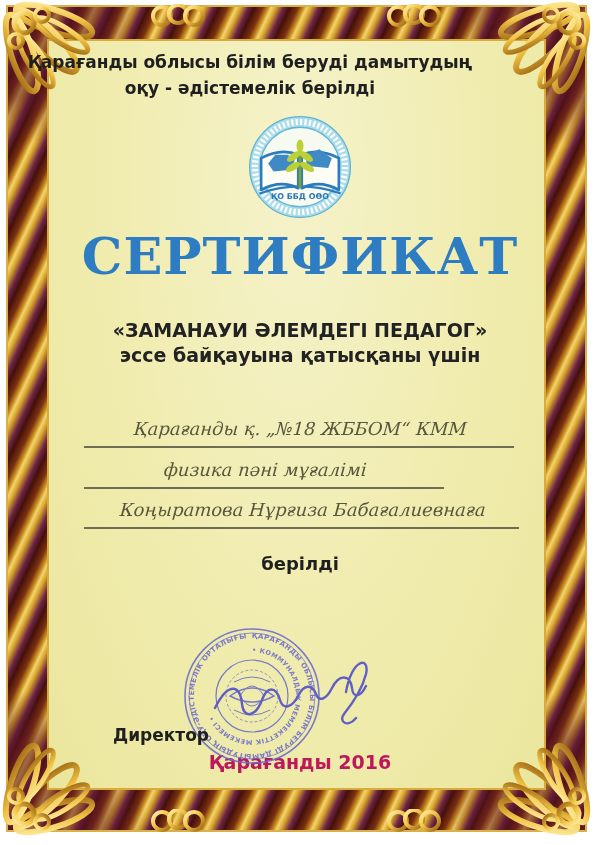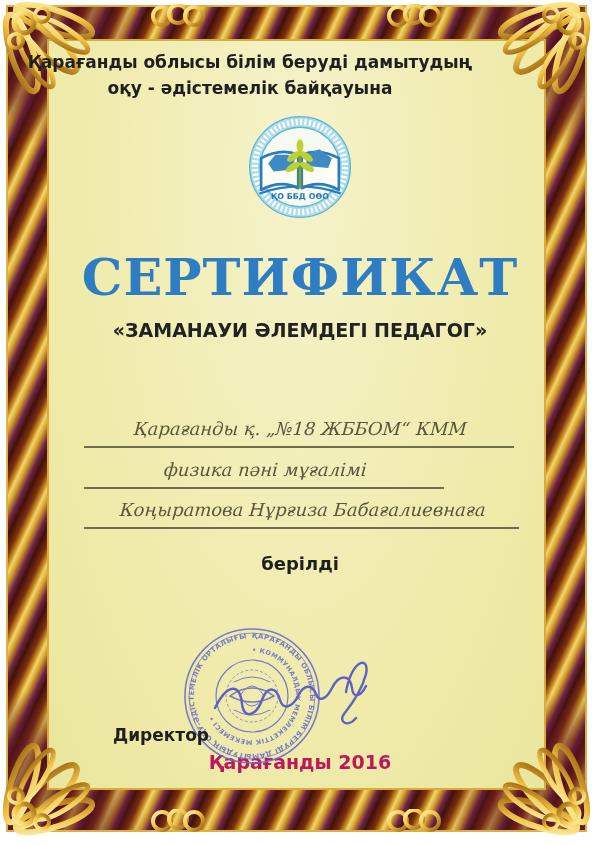--- a/index.html
+++ b/index.html
@@ -43,21 +43,21 @@
   .abs { position:absolute; }
 
   .org {
     left:0; width:500px; top:50px; text-align:center;
     font-size:17px; font-weight:bold; color:#1f1f1f; line-height:1.5;
   }
   .logo { left:247px; top:114px; width:106px; height:106px; }
   .title {
     left:0; width:600px; top:226px; text-align:center;
     font-family:"DejaVu Serif","Liberation Serif",serif;
-    font-size:51px; font-weight:bold; color:#2e7cc1; letter-spacing:1px;margin-top:21px;
+    font-size:51px; font-weight:bold; color:#2e7cc1; letter-spacing:1px;
   }
   .award {
     left:0; width:600px; top:318px; text-align:center;
     font-size:19px; font-weight:bold; color:#222222; line-height:1.3;
   }
   .hw {
     font-family:"DejaVu Serif","Liberation Serif",serif; font-style:italic;
     font-size:18px; color:#58563c; text-align:center;
     border-bottom:2px solid #6e6c52; height:28px; transform:skewX(-4deg);
   }
@@ -126,21 +126,21 @@
       <use href="#chain"></use>
     </svg>
   <svg class="loop b2" viewBox="0 0 56 24">
       <use href="#chain"></use>
     </svg>
 
   <div class="content">
 
     <div class="abs org">
       <div>Қарағанды облысы білім беруді дамытудың</div>
-      <div>оқу - әдістемелік байқауына</div>
+      <div>оқу - әдістемелік берілді</div>
     </div>
 
     <svg class="abs logo" viewBox="0 0 120 120">
       <circle cx="60" cy="60" r="57" fill="#aadcec"></circle>
       <circle cx="60" cy="60" r="57" fill="none" stroke="#5fb3cf" stroke-width="1.5"></circle>
       <circle cx="60" cy="60" r="51" fill="none" stroke="#ffffff" stroke-width="7" stroke-dasharray="2.5 2.5"></circle>
       <circle cx="60" cy="60" r="45" fill="#f7faf0" stroke="#64b5cf" stroke-width="1.5"></circle>
       <g>
         <path d="M 16 50 Q 38 38 58 46 L 58 84 Q 38 74 16 86 Z" fill="#fdfdf6" stroke="#2b7cbe" stroke-width="3" stroke-linejoin="round"></path>
         <path d="M 104 50 Q 82 38 62 46 L 62 84 Q 82 74 104 86 Z" fill="#fdfdf6" stroke="#2b7cbe" stroke-width="3" stroke-linejoin="round"></path>
@@ -158,20 +158,21 @@
         <ellipse cx="68" cy="60" rx="9" ry="4" fill="#bcd038" transform="rotate(30 68 60)"></ellipse>
         <ellipse cx="60" cy="36" rx="4" ry="7" fill="#bcd038"></ellipse>
       </g>
       <text x="60" y="96" text-anchor="middle" font-size="9" font-weight="bold" fill="#2a77b7">ҚО ББД ОӨО</text>
     </svg>
 
     <div class="abs title">СЕРТИФИКАТ</div>
 
     <div class="abs award">
       <div>«ЗАМАНАУИ ӘЛЕМДЕГІ ПЕДАГОГ»</div>
+      <div>эссе байқауына  қатысқаны үшін</div>
     </div>
 
     <div class="abs hw hw1">Қарағанды қ. „№18 ЖББОМ“ КММ</div>
     <div class="abs hw hw2">физика пәні мұғалімі</div>
     <div class="abs hw hw3">Коңыратова Нұрғиза Бабағалиевнаға</div>
 
     <div class="abs issued">берілді</div>
 
     <svg class="abs stamp" viewBox="0 0 230 170">
       <g opacity="0.88">

